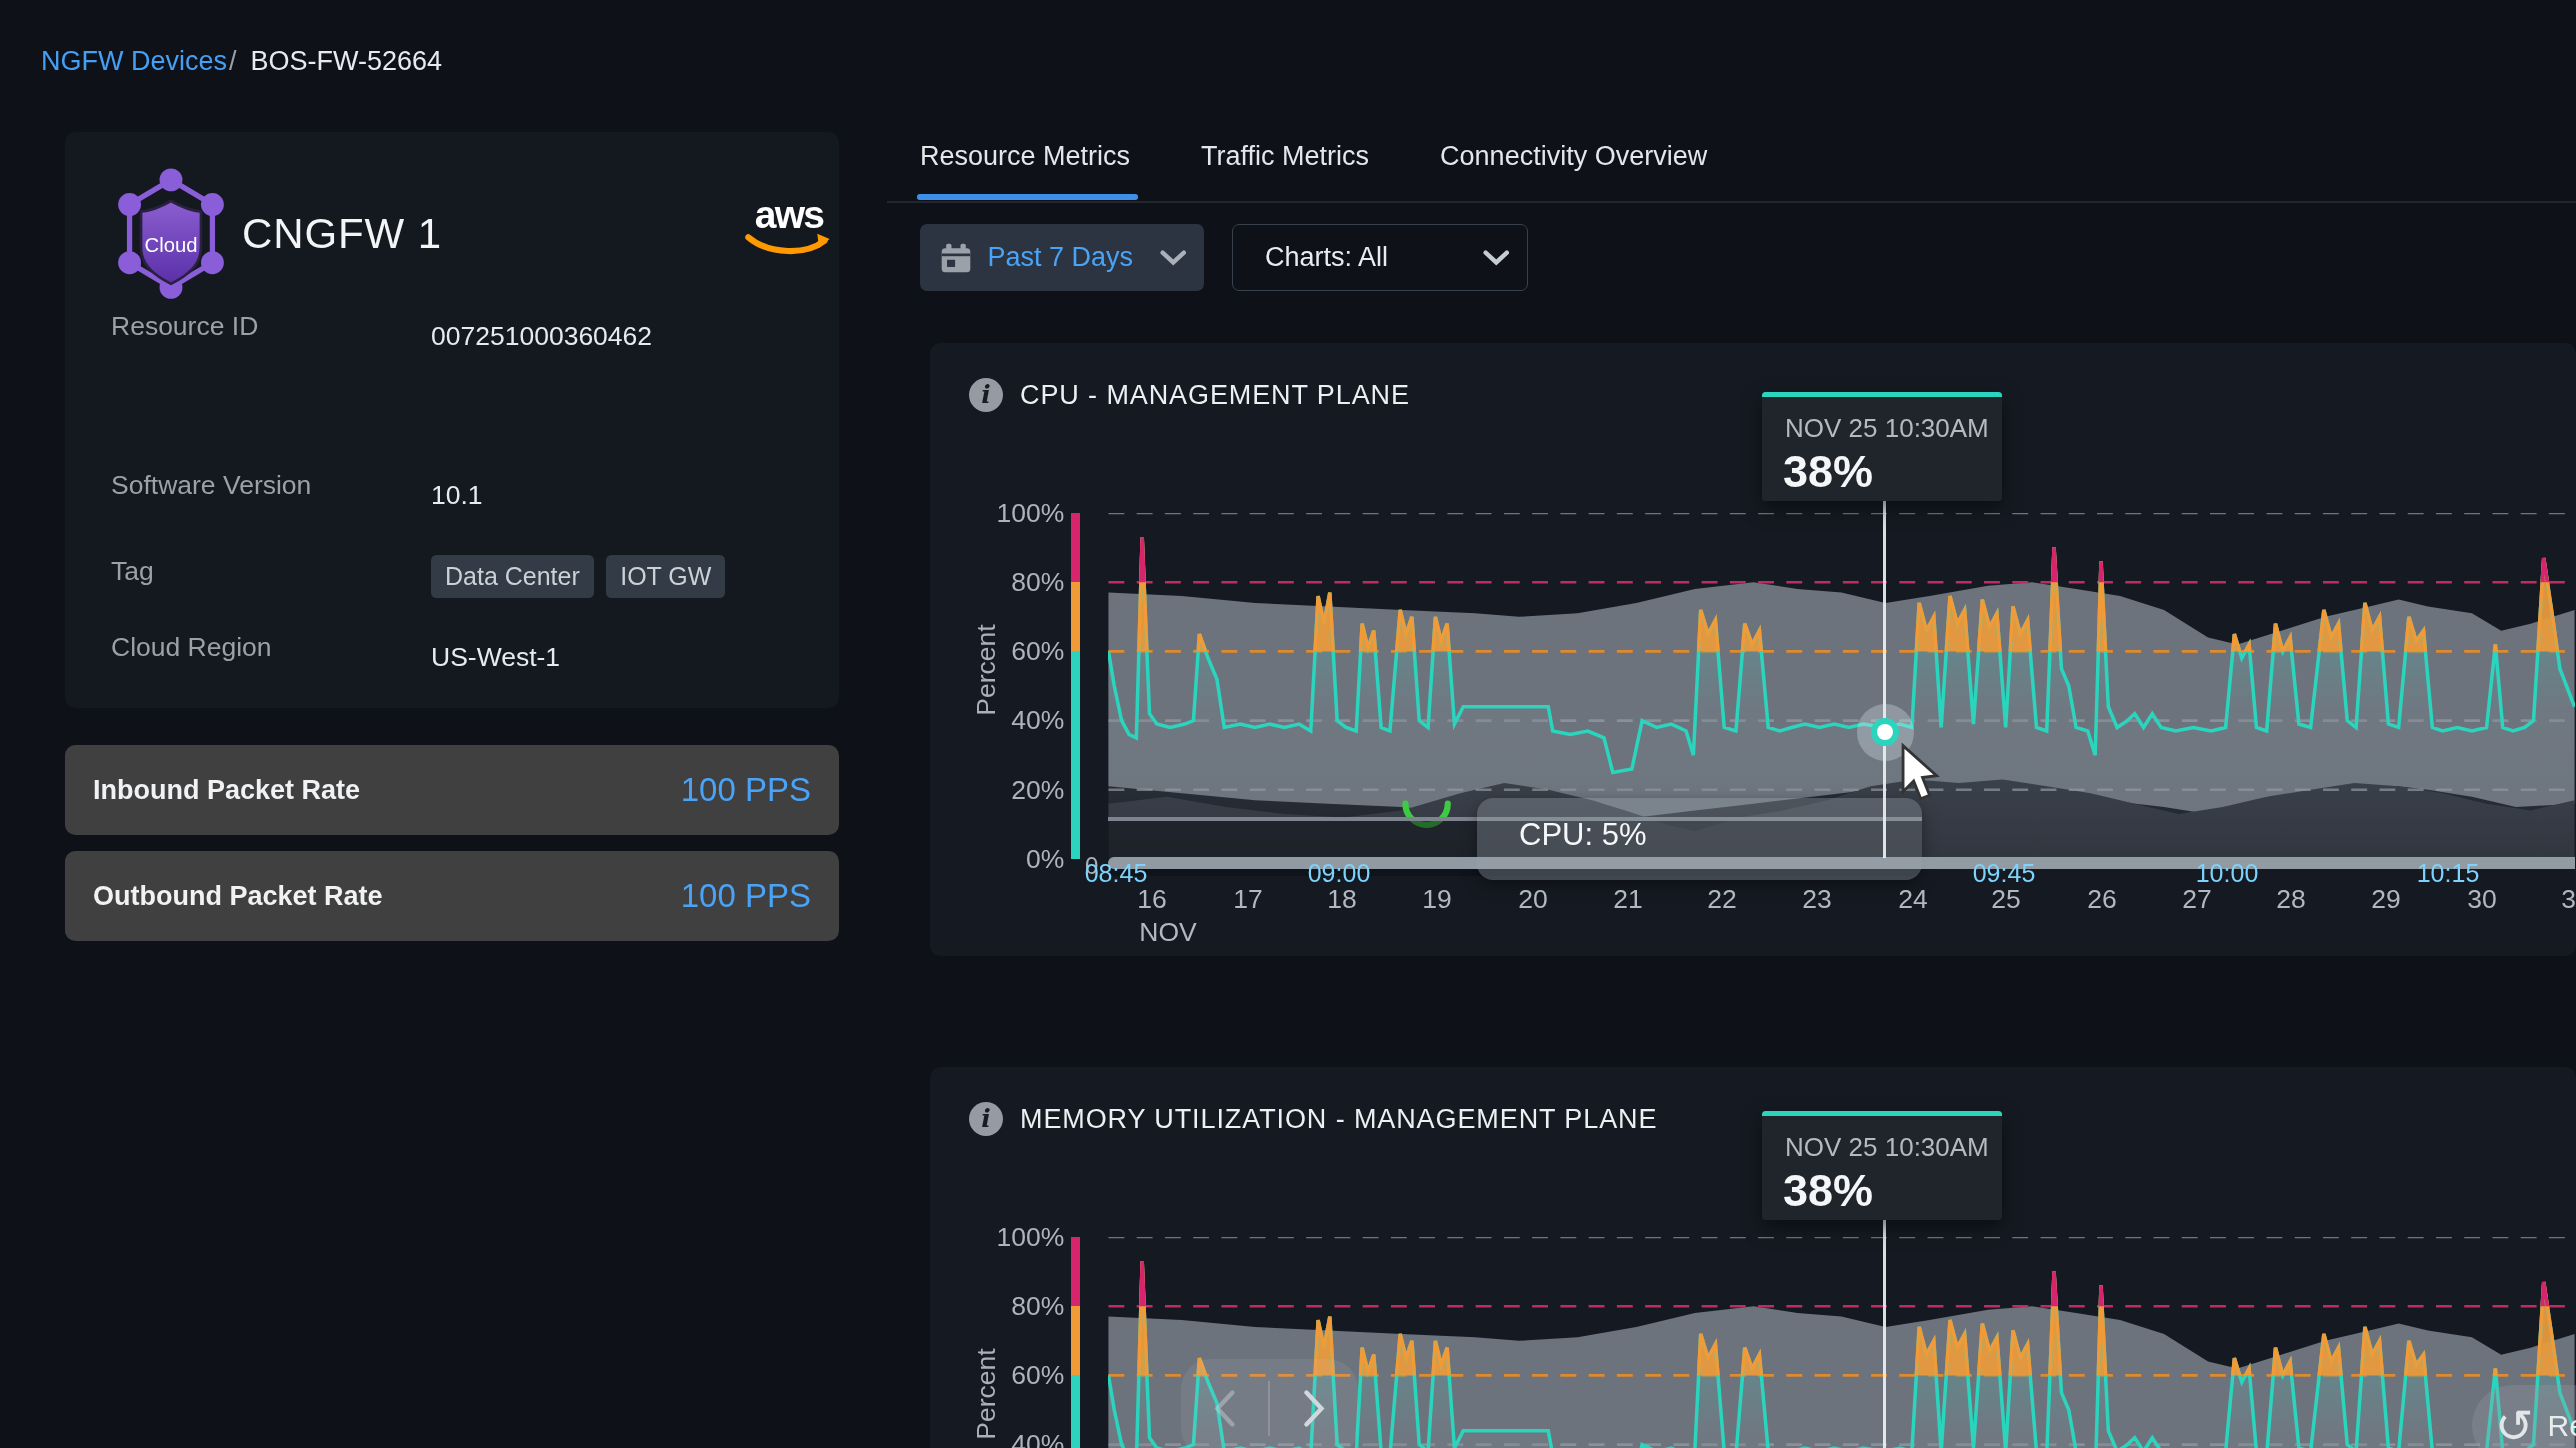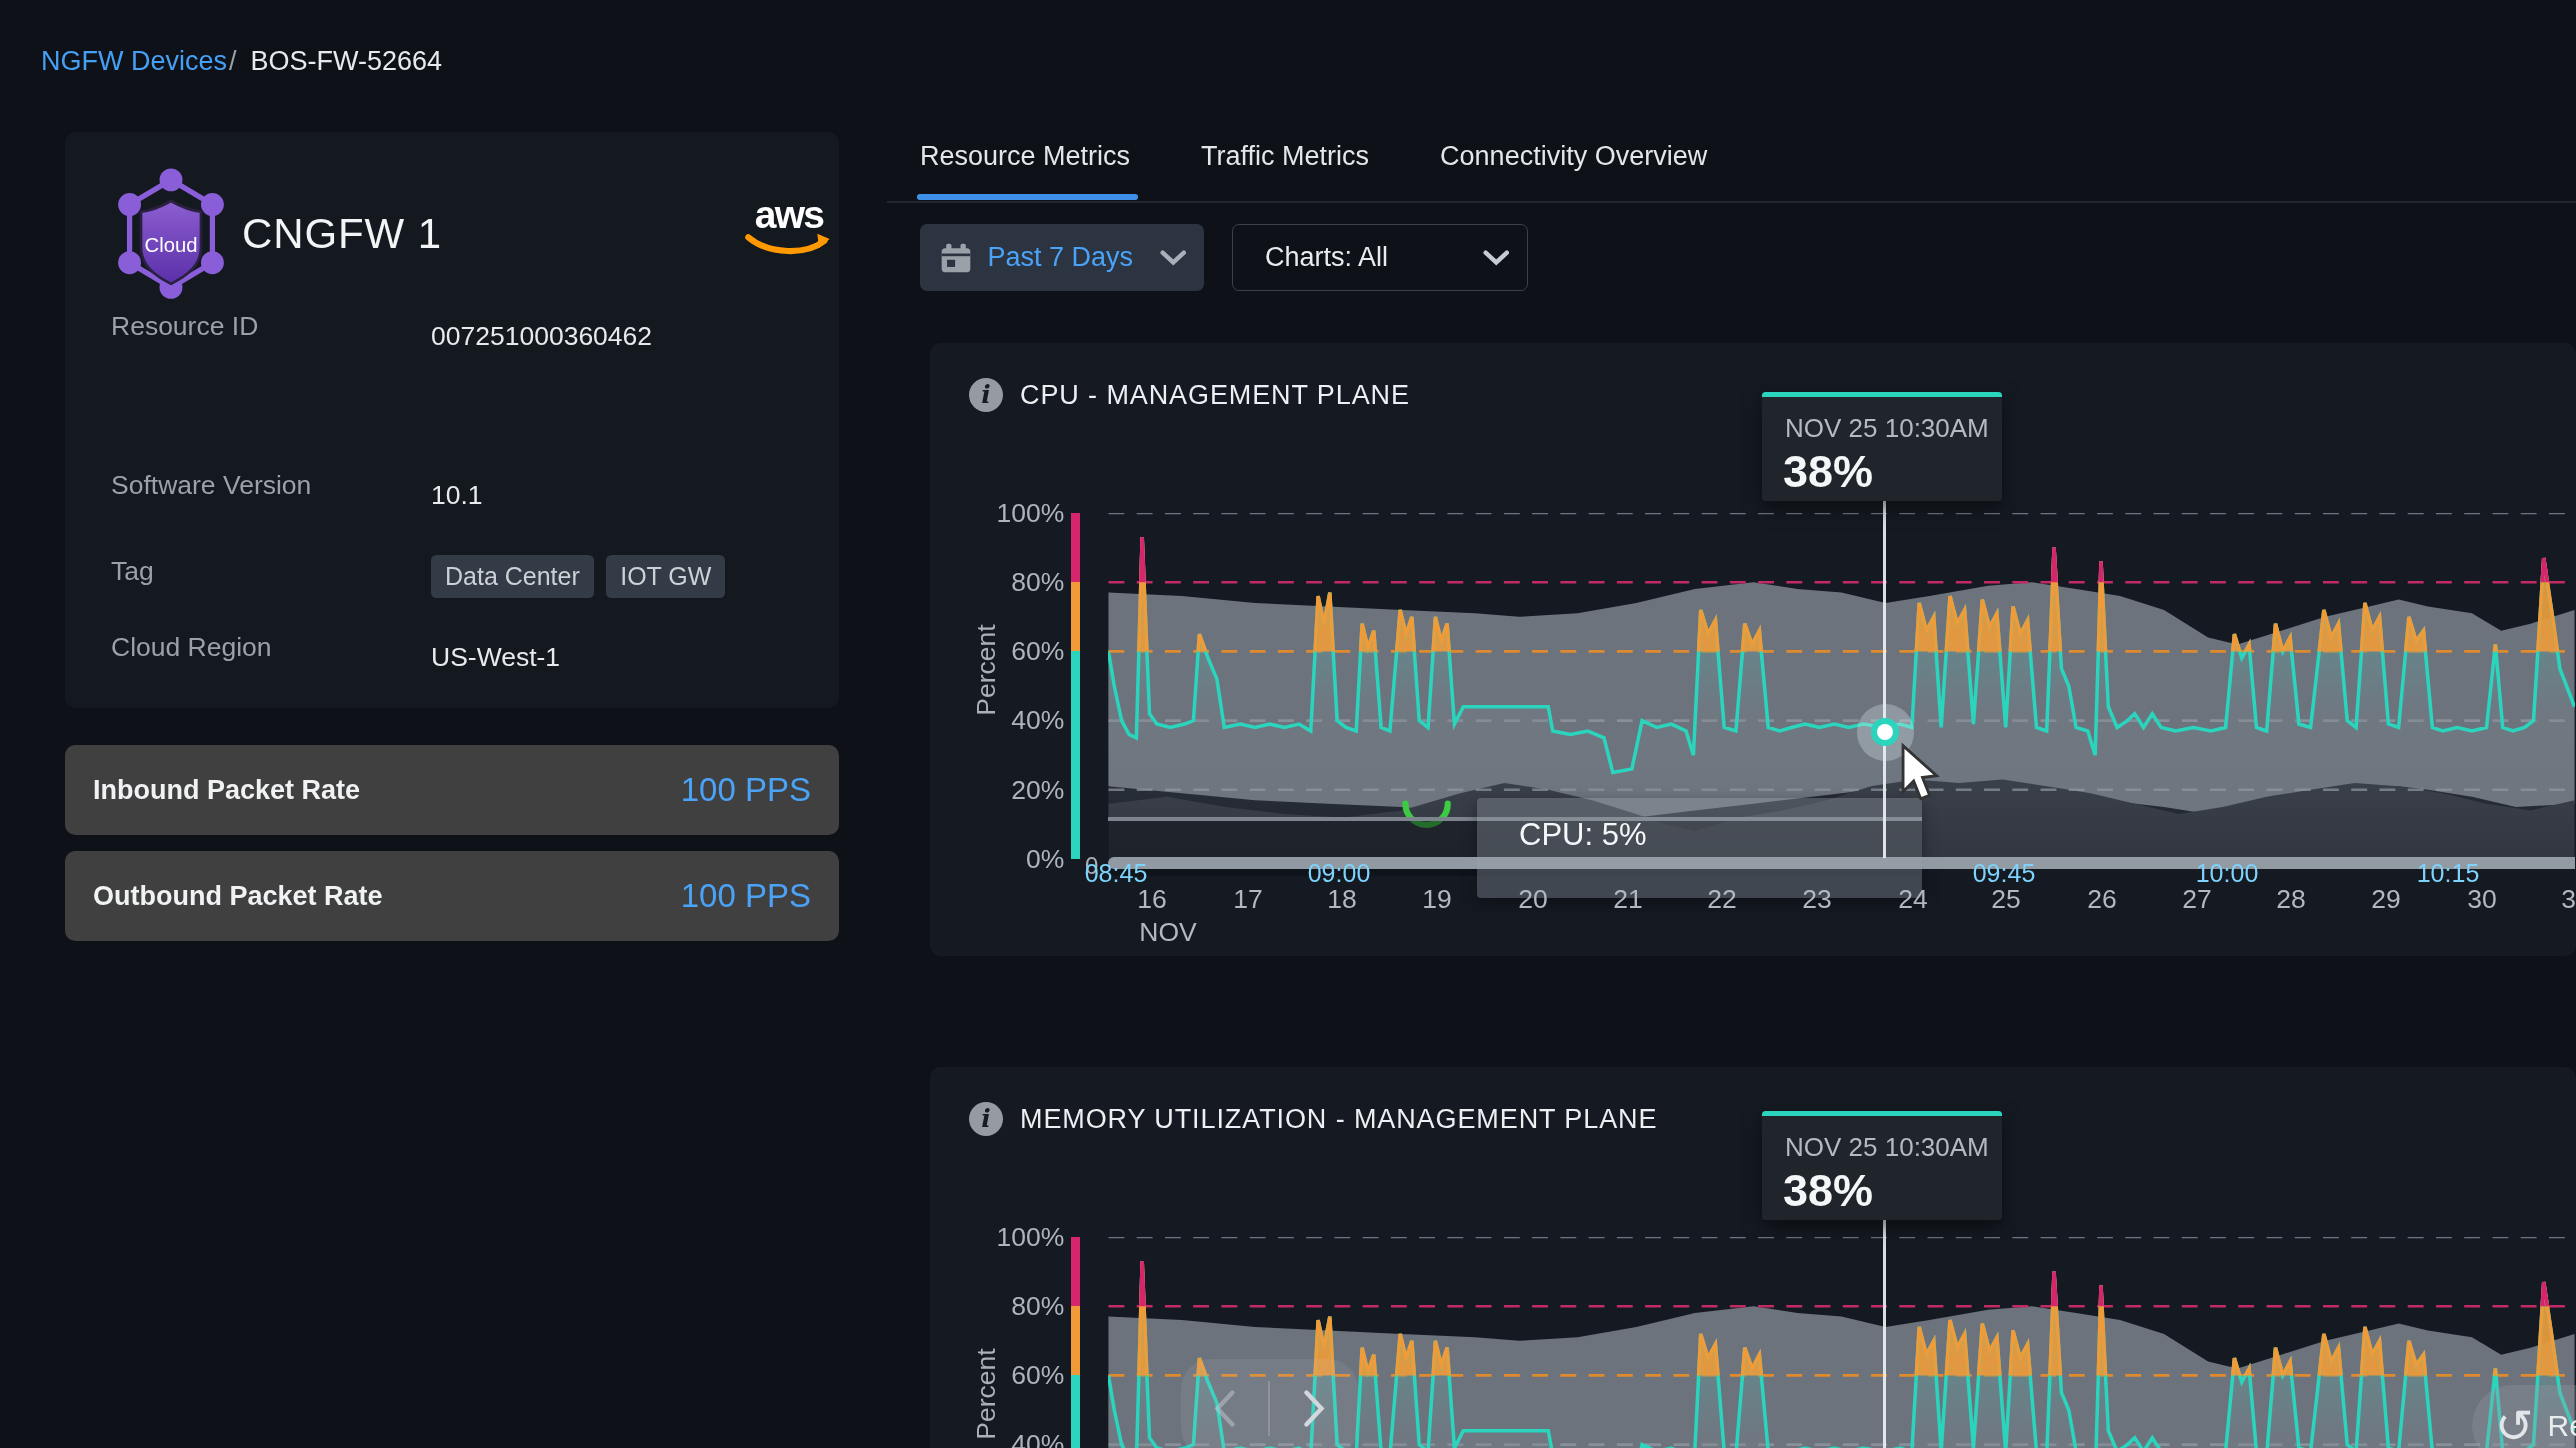--- a/index.html
+++ b/index.html
@@ -51,22 +51,22 @@
   .percent-label{position:absolute;left:-14px;top:311px;width:141px;height:32px;text-align:center;
                  font-size:26.5px;color:#aab0b8;transform:rotate(-90deg);}
   .ystrip{position:absolute;left:141px;top:170px;width:8.8px;}
   .ystrip .s-pink{height:69px;background:#d6256d;}
   .ystrip .s-orange{height:69px;background:#f09a38;}
   .ystrip .s-teal{height:208px;background:#2bd4bd;}
   .plot{position:absolute;left:178px;top:170px;}
   
   .brush-window{position:absolute;left:178px;top:474px;width:814px;height:55px;background:rgba(10,14,20,0.50);
                 border-top:4.4px solid #7d848d;border-radius:0 0 8.8px 8.8px;}
-  .hover-strip{position:absolute;left:547px;top:455px;width:445px;height:100px;background:rgba(150,157,166,0.35);
-               border-radius:4px;box-shadow:0 5.3px 16px rgba(0,0,0,.35);text-decoration:underline;}
+  .hover-strip{position:absolute;left:547px;top:455px;width:445px;height:82px;background:rgba(150,157,166,0.35);
+               border-radius:16px;box-shadow:0 5.3px 16px rgba(0,0,0,.35);text-decoration:underline;}
   .hover-strip .txt{position:absolute;left:42px;top:19.4px;font-size:31px;color:#f5f7f9;}
   .axis-bar{position:absolute;left:178px;top:514px;width:1467px;height:11.5px;background:#99a1aa;
             border-radius:7px 0 0 7px;opacity:.95;}
   .zero-label{position:absolute;left:155px;top:509px;font-size:24px;color:#aab0b8;}
   .time-label{position:absolute;top:516px;transform:translateX(-50%);font-size:25px;color:#7dd3fc;}
   .day-label{position:absolute;top:541px;transform:translateX(-50%);font-size:26.5px;color:#b2b8bf;}
   .month-label{position:absolute;top:574px;transform:translateX(-50%);font-size:26.5px;color:#b2b8bf;}
   
   .tipbox{position:absolute;left:832px;width:240px;height:104px;background:#20252c;border-top:5.3px solid #2bd4bd;
           border-radius:3.5px;box-shadow:0 7px 19.4px rgba(0,0,0,.5);z-index:6;}

